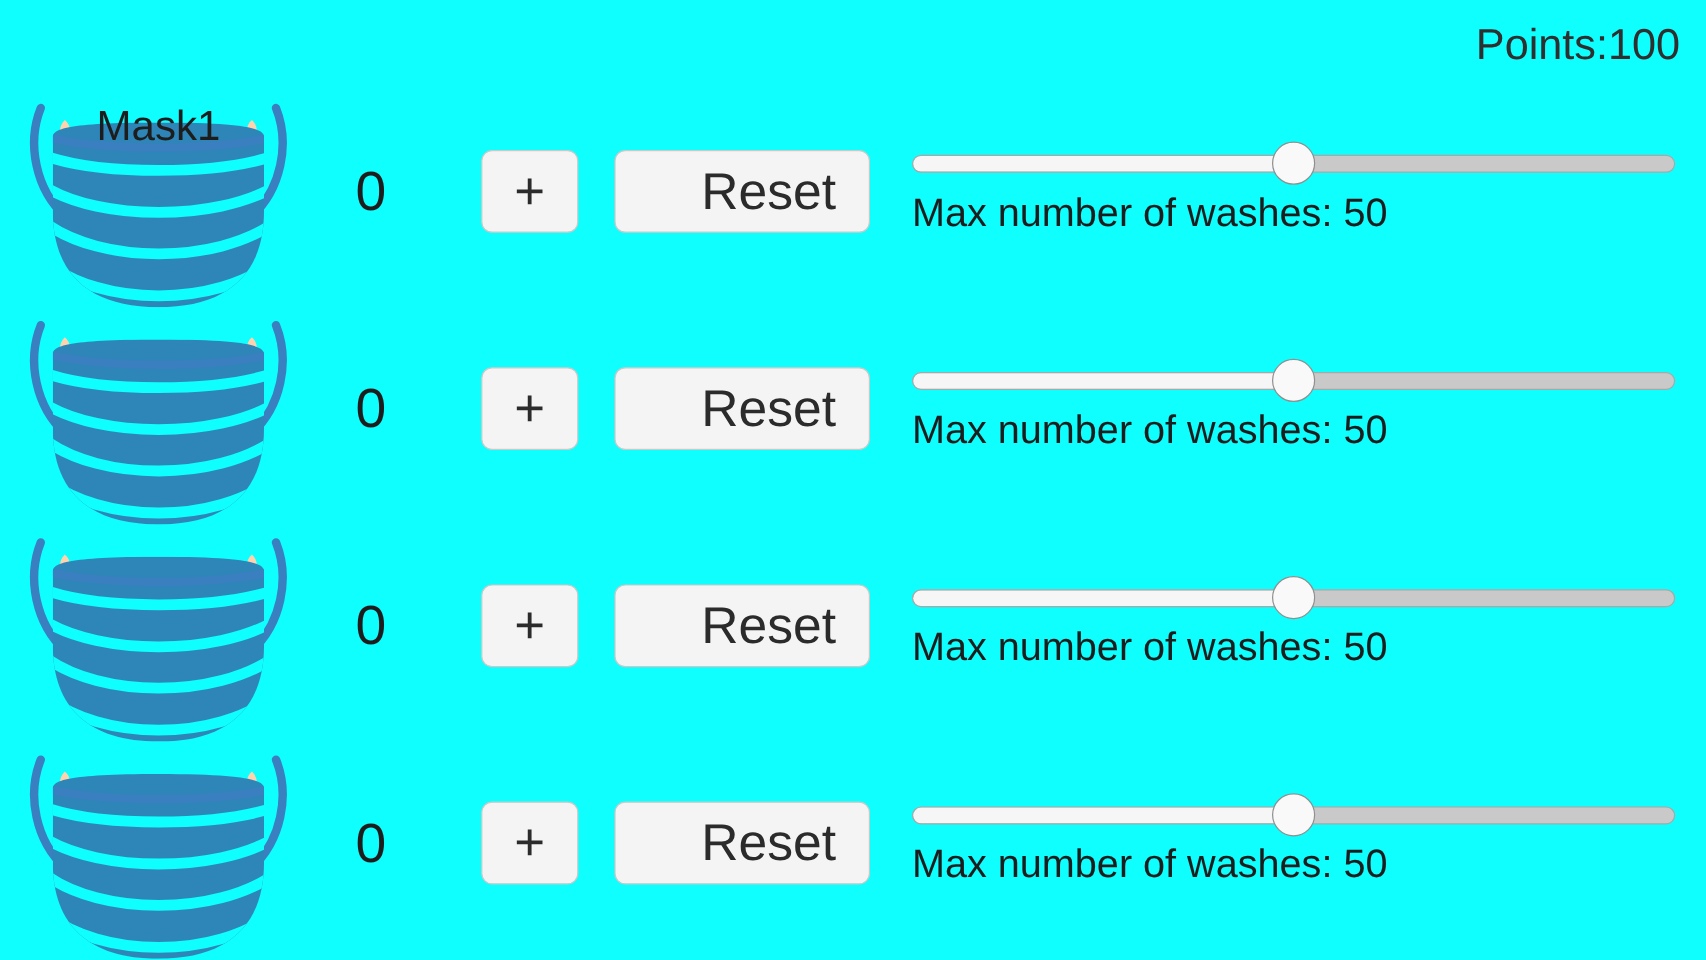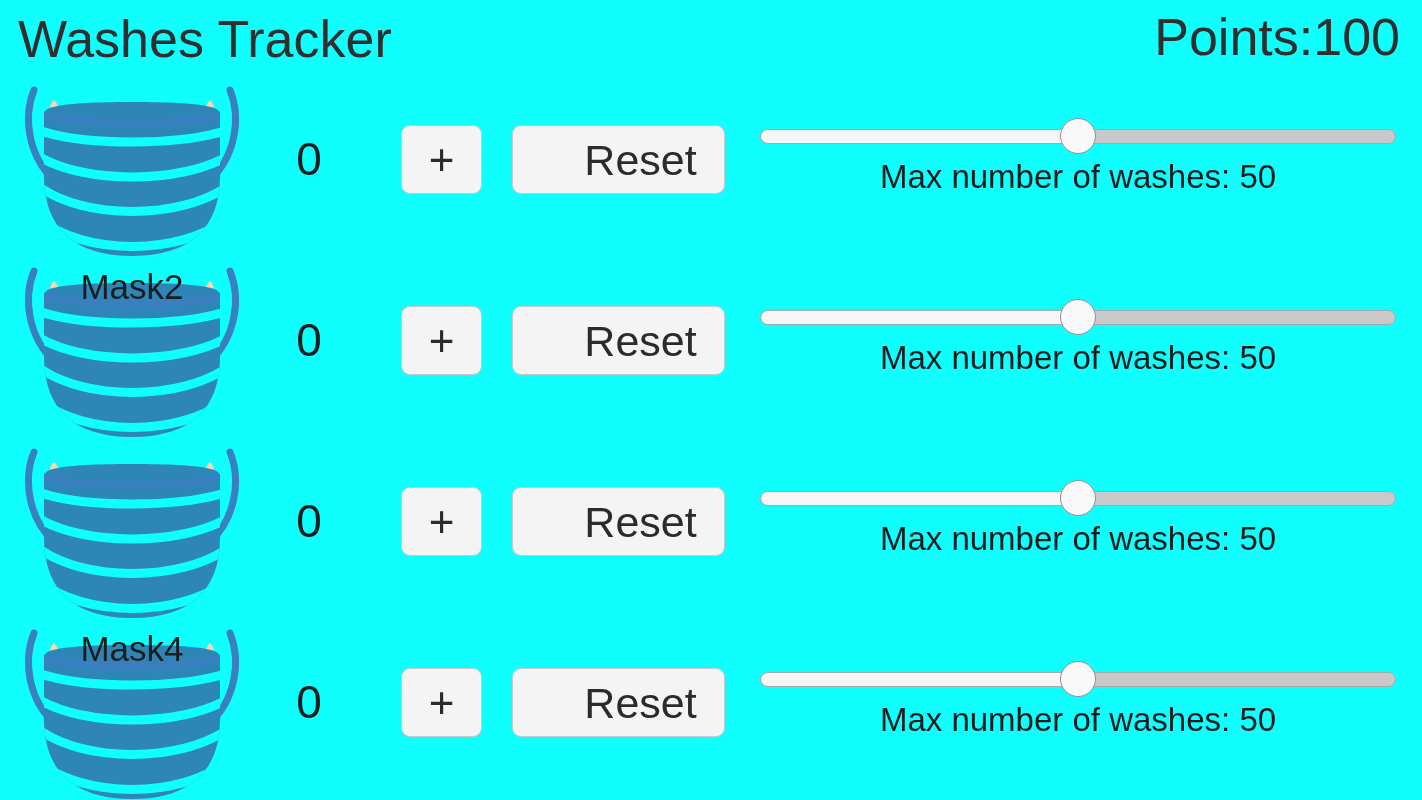--- a/index.html
+++ b/index.html
@@ -31,21 +31,21 @@
     font-size: 52px;
     line-height: 62px;
     font-weight: 400;
     color: #2f2f2f;
     white-space: nowrap;
   }
   #points {
     position: absolute;
     right: 22px;
     top: 6px;
-    font-size: 52px;
+    font-size: 36px;
     line-height: 62px;
     font-weight: 400;
     color: #2f2f2f;
     white-space: nowrap;
   }
 
   
   #rows {
     position: absolute;
     top: 80px;
@@ -172,32 +172,31 @@
     background: #f9f9f9;
     border: 1px solid #8f8f8f;
     box-sizing: border-box;
     cursor: pointer;
   }
   .slider-caption {
     position: absolute;
     left: 760px;
     top: 78px;
     width: 636px;
-    text-align: center;
+    text-align: left;
     font-size: 33px;
     line-height: 38px;
     color: #1d1d1d;
     white-space: nowrap;
   }
 </style>
 </head>
 <body>
 
 <div id="header">
-  <div id="app-title">Washes Tracker</div>
   <div id="points">Points:100</div>
 </div>
 
 <div id="rows">
   <div class="mask-row">
 
     <div class="mask-figure">
       <svg class="mask-svg" viewBox="0 0 236 178">
 
         <path d="M20 10 C8 40, 16 78, 40 100" fill="none" stroke="#3a7fc0" stroke-width="7" stroke-linecap="round"></path>
@@ -221,20 +220,21 @@
           <rect x="24" y="18" width="190" height="164" fill="#2e86b8"></rect>
 
           <path d="M24 50 C70 66, 166 66, 214 50" fill="none" stroke="#0ffefe" stroke-width="9"></path>
           <path d="M24 76 C70 104, 166 104, 214 76" fill="none" stroke="#0ffefe" stroke-width="9"></path>
           <path d="M24 106 C70 140, 166 140, 214 106" fill="none" stroke="#0ffefe" stroke-width="9"></path>
           <path d="M24 138 C70 176, 166 176, 214 138" fill="none" stroke="#0ffefe" stroke-width="9"></path>
 
           <path d="M24 34 C70 46, 166 46, 214 34" fill="none" stroke="#3a7fc0" stroke-width="7"></path>
         </g>
       </svg>
+      <div class="mask-label">Mask1</div>
     </div>
 
     <div class="wash-count">0</div>
 
     <button class="btn btn-plus">+</button>
     <button class="btn btn-reset">Reset</button>
 
     <div class="slider-wrap">
       <div class="slider-track">
         <div class="slider-fill" style="width: 50%;"></div>
@@ -271,21 +271,20 @@
           <rect x="24" y="18" width="190" height="164" fill="#2e86b8"></rect>
 
           <path d="M24 50 C70 66, 166 66, 214 50" fill="none" stroke="#0ffefe" stroke-width="9"></path>
           <path d="M24 76 C70 104, 166 104, 214 76" fill="none" stroke="#0ffefe" stroke-width="9"></path>
           <path d="M24 106 C70 140, 166 140, 214 106" fill="none" stroke="#0ffefe" stroke-width="9"></path>
           <path d="M24 138 C70 176, 166 176, 214 138" fill="none" stroke="#0ffefe" stroke-width="9"></path>
 
           <path d="M24 34 C70 46, 166 46, 214 34" fill="none" stroke="#3a7fc0" stroke-width="7"></path>
         </g>
       </svg>
-      <div class="mask-label">Mask2</div>
     </div>
 
     <div class="wash-count">0</div>
 
     <button class="btn btn-plus">+</button>
     <button class="btn btn-reset">Reset</button>
 
     <div class="slider-wrap">
       <div class="slider-track">
         <div class="slider-fill" style="width: 50%;"></div>
@@ -372,21 +371,20 @@
           <rect x="24" y="18" width="190" height="164" fill="#2e86b8"></rect>
 
           <path d="M24 50 C70 66, 166 66, 214 50" fill="none" stroke="#0ffefe" stroke-width="9"></path>
           <path d="M24 76 C70 104, 166 104, 214 76" fill="none" stroke="#0ffefe" stroke-width="9"></path>
           <path d="M24 106 C70 140, 166 140, 214 106" fill="none" stroke="#0ffefe" stroke-width="9"></path>
           <path d="M24 138 C70 176, 166 176, 214 138" fill="none" stroke="#0ffefe" stroke-width="9"></path>
 
           <path d="M24 34 C70 46, 166 46, 214 34" fill="none" stroke="#3a7fc0" stroke-width="7"></path>
         </g>
       </svg>
-      <div class="mask-label">Mask4</div>
     </div>
 
     <div class="wash-count">0</div>
 
     <button class="btn btn-plus">+</button>
     <button class="btn btn-reset">Reset</button>
 
     <div class="slider-wrap">
       <div class="slider-track">
         <div class="slider-fill" style="width: 50%;"></div>

